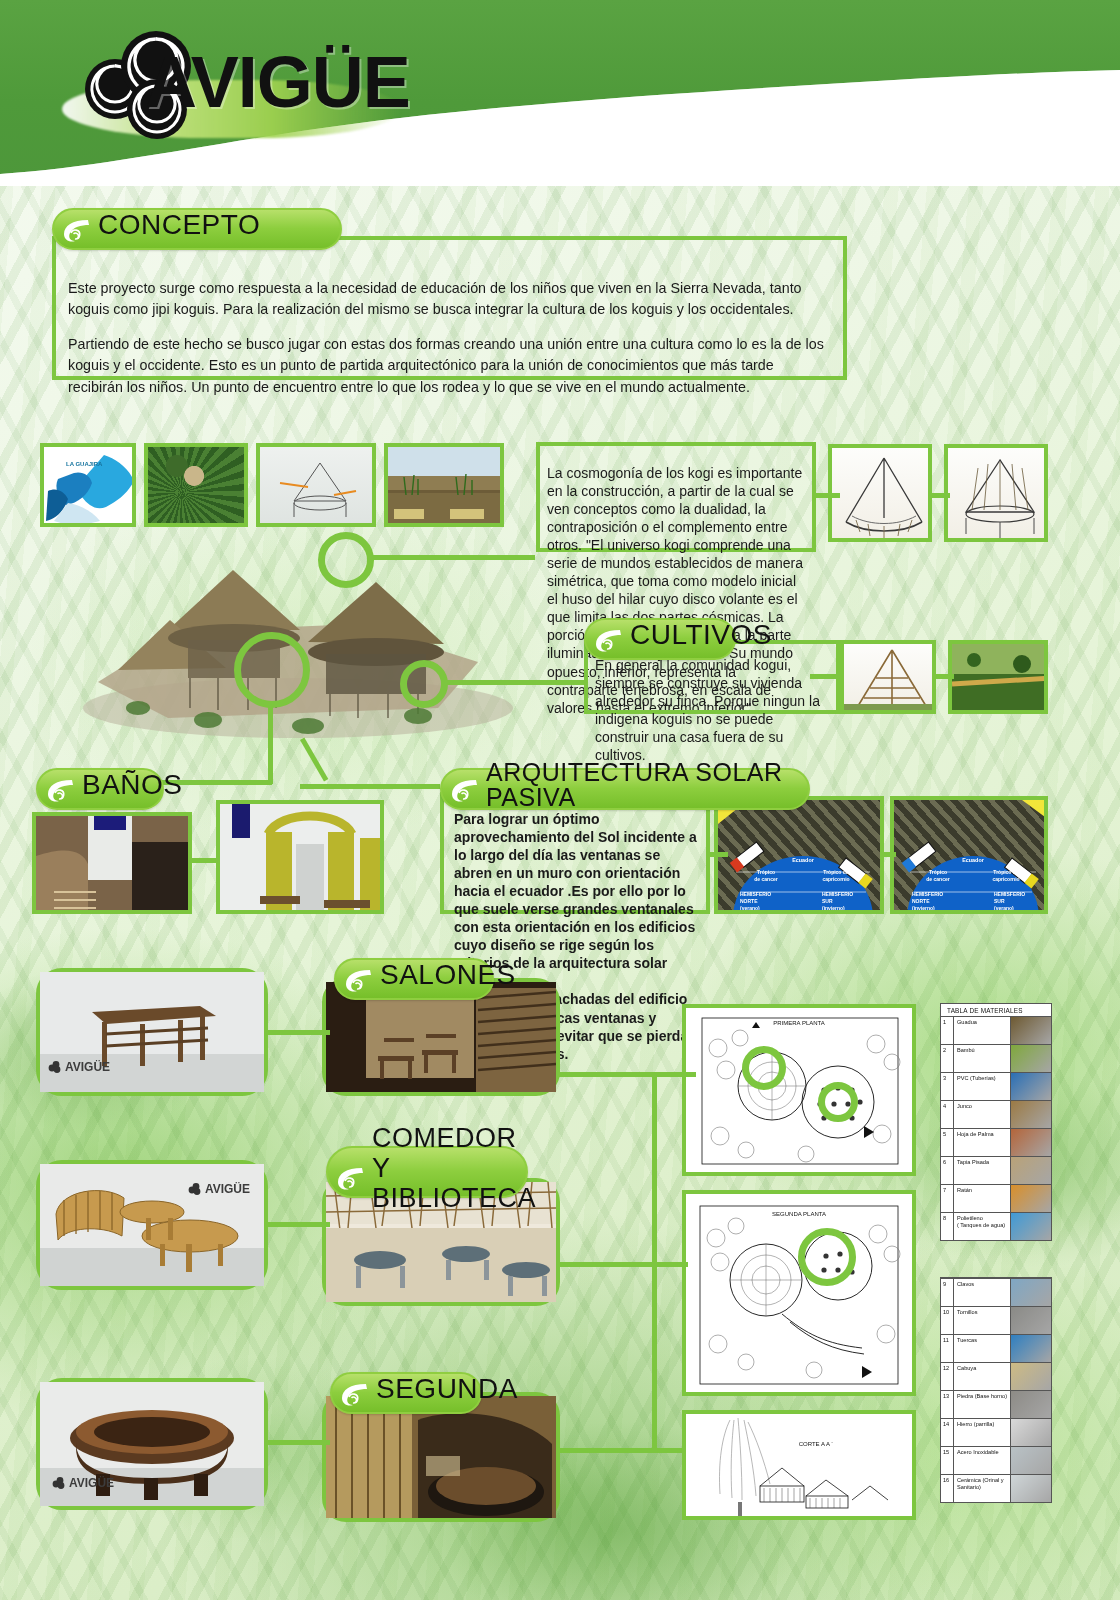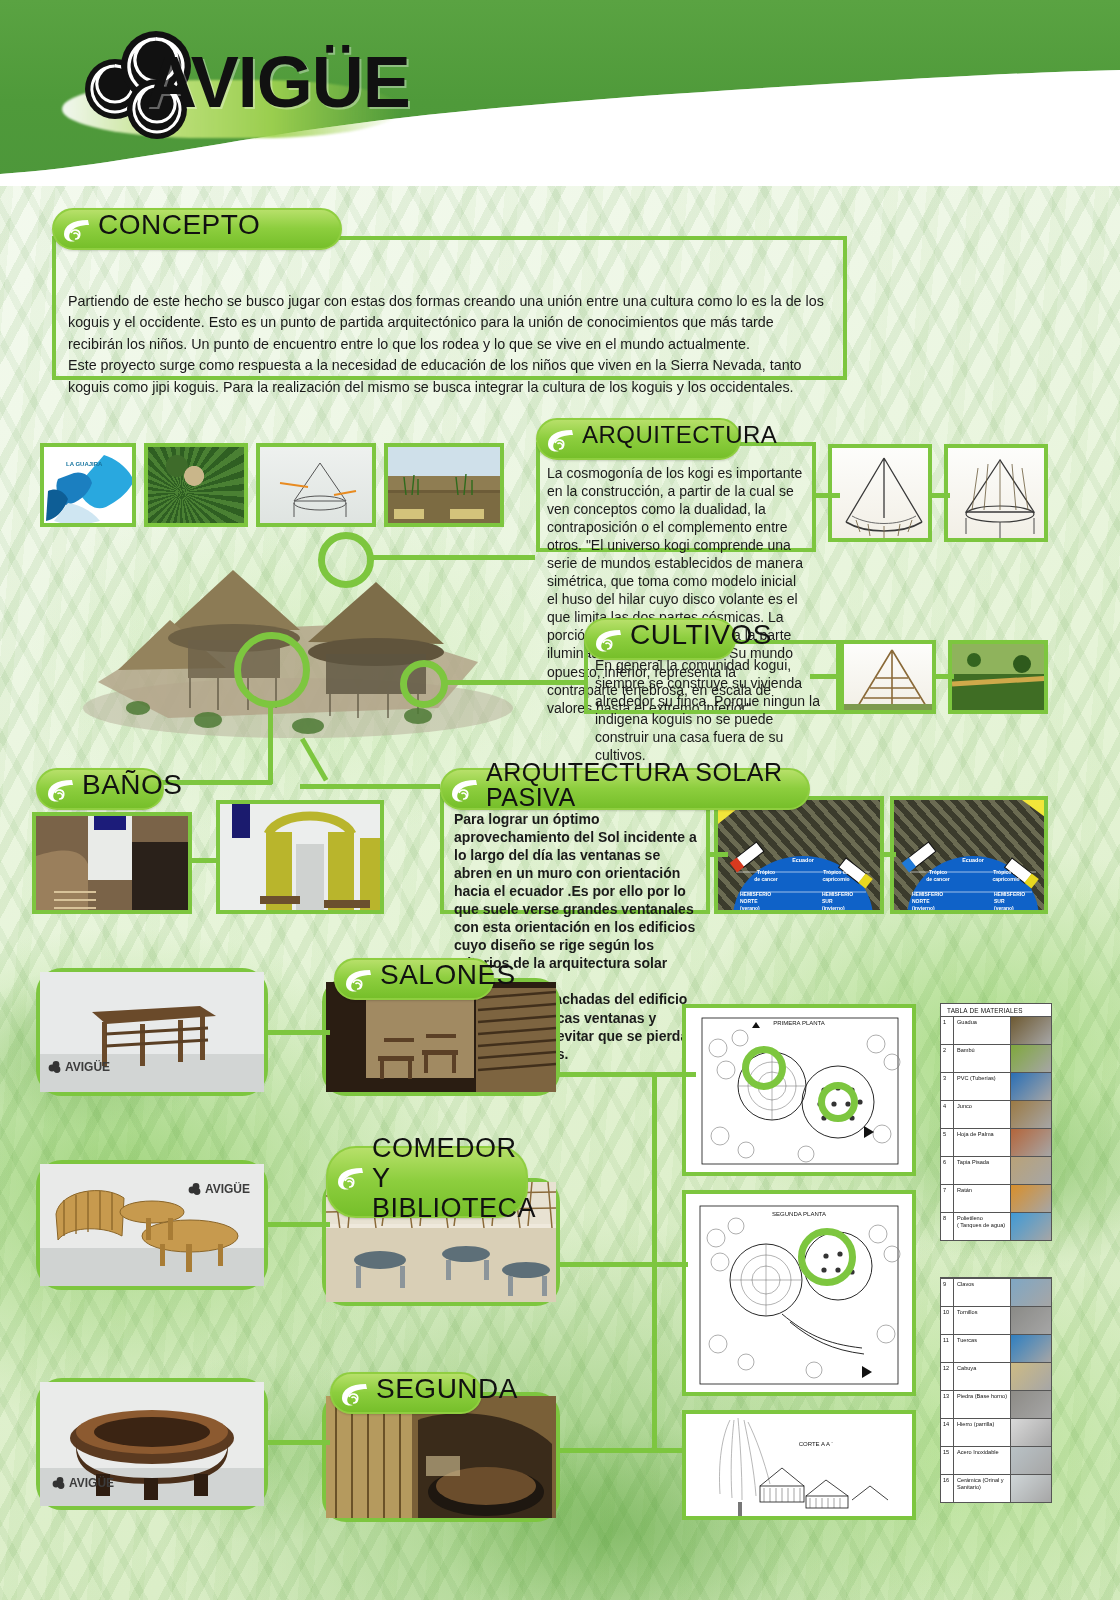--- a/index.html
+++ b/index.html
@@ -85,21 +85,21 @@
     box-shadow:0 1px 2px rgba(0,0,0,.15);
   }
   .pill-label {
     font-size:28px; color:#111; font-weight:400;
     letter-spacing:.5px; white-space:pre-line; line-height:1.02;
   }
   .pill .curl {
     position:absolute; left:8px; top:6px;
     width:30px; height:30px;
   }
-  .pill.two-line { height:72px; border-radius:30px; align-items:center; }
+  .pill.two-line { height:52px; border-radius:30px; align-items:center; }
   .pill.two-line .pill-label { font-size:27px; line-height:1.12; }
 
   
   .gbox {
     position:absolute;
     border:4px solid #7dc63f;
     background:transparent;
   }
   .textbox {
     position:absolute;
@@ -199,22 +199,22 @@
 
   <div class="pill" style="left:52px; top:208px; width:290px;">
     <svg class="curl" viewBox="0 0 30 30">
       <path d="M26 4 C10 4 2 10 2 18 C2 24 8 27 13 25 C8 25 6 21 8 17 C11 11 19 9 27 9 Z" fill="#ffffff"></path>
       <path d="M9 17 a4.5 4.5 0 1 1 4 6 a3 3 0 1 0 -1.5 -5.2" fill="none" stroke="#ffffff" stroke-width="1.6"></path>
     </svg>
     <span class="pill-label">CONCEPTO</span>
   </div>
 
   <div class="textbox" id="concepto-text" style="left:52px; top:236px; width:795px; height:144px; padding:38px 14px 10px 12px;">
+    <p class="para">Este proyecto surge como respuesta a la necesidad de educación de los niños que viven en la Sierra Nevada, tanto koguis como jipi koguis. Para la realización del mismo se busca integrar la cultura de los koguis y los occidentales.</p>
     <p class="para" style="margin-top:13px;">Partiendo de este hecho se busco jugar con estas dos formas creando una unión entre una cultura como lo es la de los koguis y el occidente. Esto es un punto de partida arquitectónico para la unión de conocimientos que más tarde recibirán los niños. Un punto de encuentro entre lo que los rodea y lo que se vive en el mundo actualmente.</p>
-    <p class="para">Este proyecto surge como respuesta a la necesidad de educación de los niños que viven en la Sierra Nevada, tanto koguis como jipi koguis. Para la realización del mismo se busca integrar la cultura de los koguis y los occidentales.</p>
   </div>
 
   <div class="frame" style="left:40px; top:443px; width:96px; height:84px;">
     <div class="img-map">
       <svg viewBox="0 0 96 84" width="96" height="84">
         <path d="M60 8 C72 12 84 20 90 34 C84 46 74 54 62 60 C52 64 44 58 38 50 C34 42 40 30 48 22 Z" fill="#29a8df"></path>
         <path d="M30 26 C38 24 46 28 48 36 C44 48 34 56 22 58 C14 52 10 40 14 32 Z" fill="#1b7fc0"></path>
         <path d="M4 44 C12 40 20 44 24 52 C20 64 12 72 2 74 Z" fill="#0e5e96"></path>
         <path d="M24 56 C36 58 48 64 56 74 L30 80 L10 74 Z" fill="#cfe6f2"></path>
       </svg>
@@ -281,27 +281,20 @@
   <div class="ring" style="left:400px; top:660px; width:48px; height:48px;"></div>
 
   <div class="conn" style="left:370px; top:555px; width:165px; height:5px;"></div>
   <div class="conn" style="left:444px; top:680px; width:140px; height:5px;"></div>
   <div class="conn" style="left:268px; top:704px; width:5px; height:80px;"></div>
   <div class="conn" style="left:60px; top:780px; width:212px; height:5px;"></div>
   <div class="conn" style="left:58px; top:780px; width:5px; height:24px;"></div>
   <div class="conn" style="left:300px; top:740px; width:5px; height:48px; transform:rotate(-30deg); transform-origin:top left;"></div>
   <div class="conn" style="left:300px; top:784px; width:140px; height:5px;"></div>
 
-  <div class="pill" style="left:536px; top:418px; width:205px;">
-    <svg class="curl" viewBox="0 0 30 30">
-      <path d="M26 4 C10 4 2 10 2 18 C2 24 8 27 13 25 C8 25 6 21 8 17 C11 11 19 9 27 9 Z" fill="#ffffff"></path>
-      <path d="M9 17 a4.5 4.5 0 1 1 4 6 a3 3 0 1 0 -1.5 -5.2" fill="none" stroke="#ffffff" stroke-width="1.6"></path>
-    </svg>
-    <span class="pill-label" style="font-size:24px;">ARQUITECTURA</span>
-  </div>
 
   <div class="textbox" style="left:536px; top:442px; width:280px; height:110px; padding:18px 7px 5px 7px;">
     <p class="small-para">La cosmogonía de los kogi es importante en la construcción, a partir de la cual se ven conceptos como la dualidad, la contraposición o el complemento entre otros. "El universo kogi comprende una serie de mundos establecidos de manera simétrica, que toma como modelo inicial el huso del hilar cuyo disco volante es el que limita las dos partes cósmicas. La porción superior corresponde a la parte iluminada, visible y benéfica. Su mundo opuesto, inferior, representa la contraparte tenebrosa, en escala de valores hasta el extremo inferior"</p>
   </div>
 
   <div class="conn" style="left:816px; top:493px; width:24px; height:5px;"></div>
   <div class="frame" style="left:828px; top:444px; width:104px; height:98px;">
     <div class="img-sketch">
       <svg viewBox="0 0 104 98" width="104" height="98">
         <path d="M52 10 L14 74 M52 10 L90 74 M52 10 L52 70" stroke="#3a3a3a" stroke-width="1.3" fill="none"></path>

